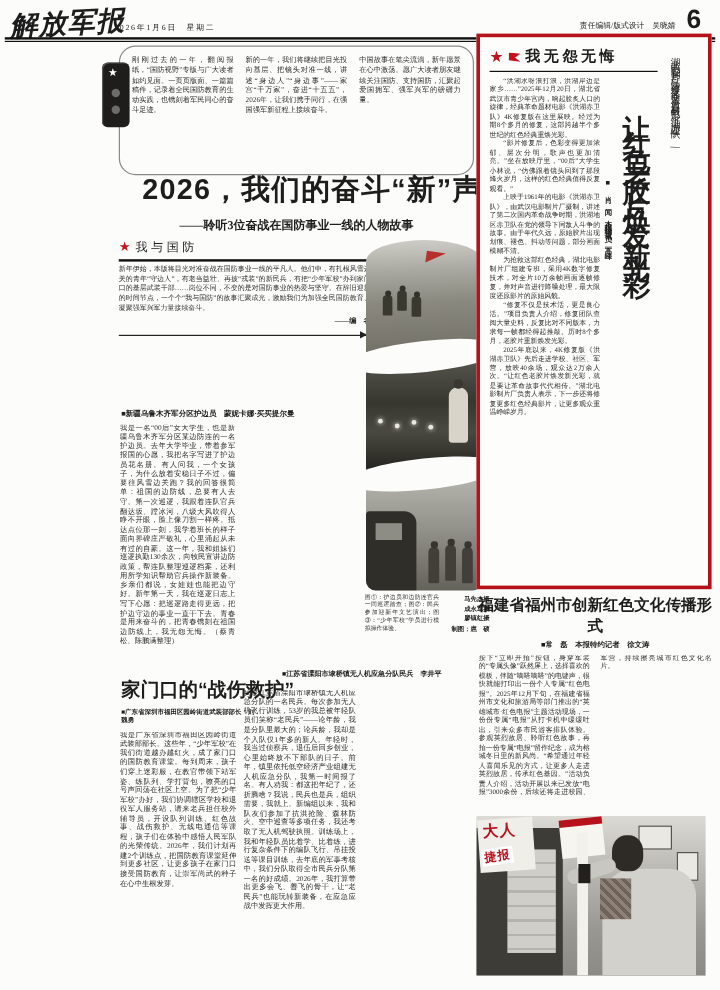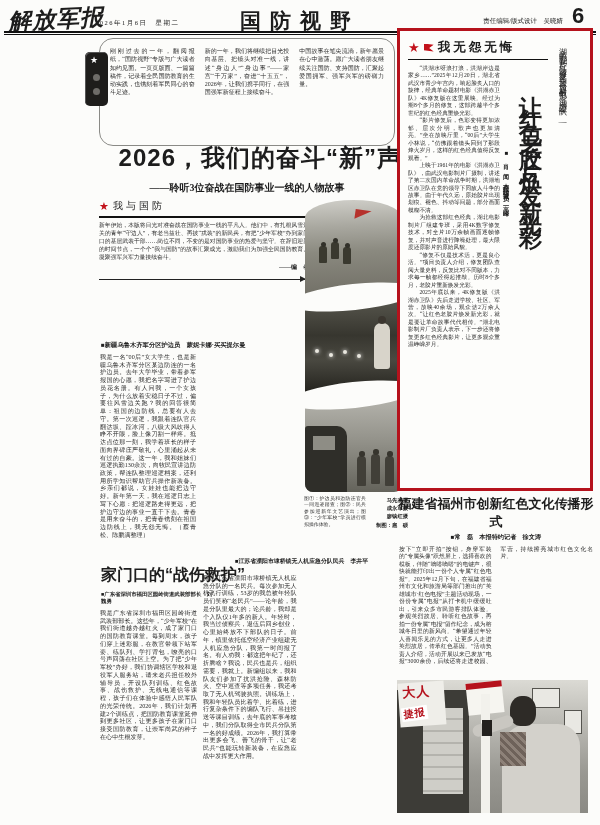--- a/index.html
+++ b/index.html
@@ -126,21 +126,20 @@
   .scarf{position:absolute;right:62px;top:52px;width:26px;height:34px;background:repeating-linear-gradient(45deg,#6e625a 0 3px,#8d8178 3px 6px);}
   .frame{position:absolute;background:#e9e8e3;border:1.5px solid #55544f;}
 </style>
 </head>
 <body>
 
 <div id="page">
 
   <div class="abs masthead">解放军报</div>
   <div class="abs m-date">2026年1月6日　星期二</div>
-  <div class="abs sec-title sans">国防视野</div>
   <div class="abs ed-line">责任编辑/版式设计　吴晓婧</div>
   <div class="abs pg-num sans">6</div>
   <div class="abs hrule1"></div>
   <div class="abs hrule2"></div>
 
   <div class="abs intro-box jus">
     <p>刚刚过去的一年，翻阅报纸，“国防视野”专版与广大读者如约见面。一页页版面、一篇篇稿件，记录着全民国防教育的生动实践，也镌刻着军民同心的奋斗足迹。</p>
     <p>新的一年，我们将继续把目光投向基层、把镜头对准一线，讲述“身边人”“身边事”——家宫“千万家”，奋进“十五五”，2026年，让我们携手同行，在强国强军新征程上接续奋斗。</p>
     <p>中国故事在笔尖流淌，新年愿景在心中激荡。愿广大读者朋友继续关注国防、支持国防，汇聚起爱国拥军、强军兴军的磅礴力量。</p>
   </div>

